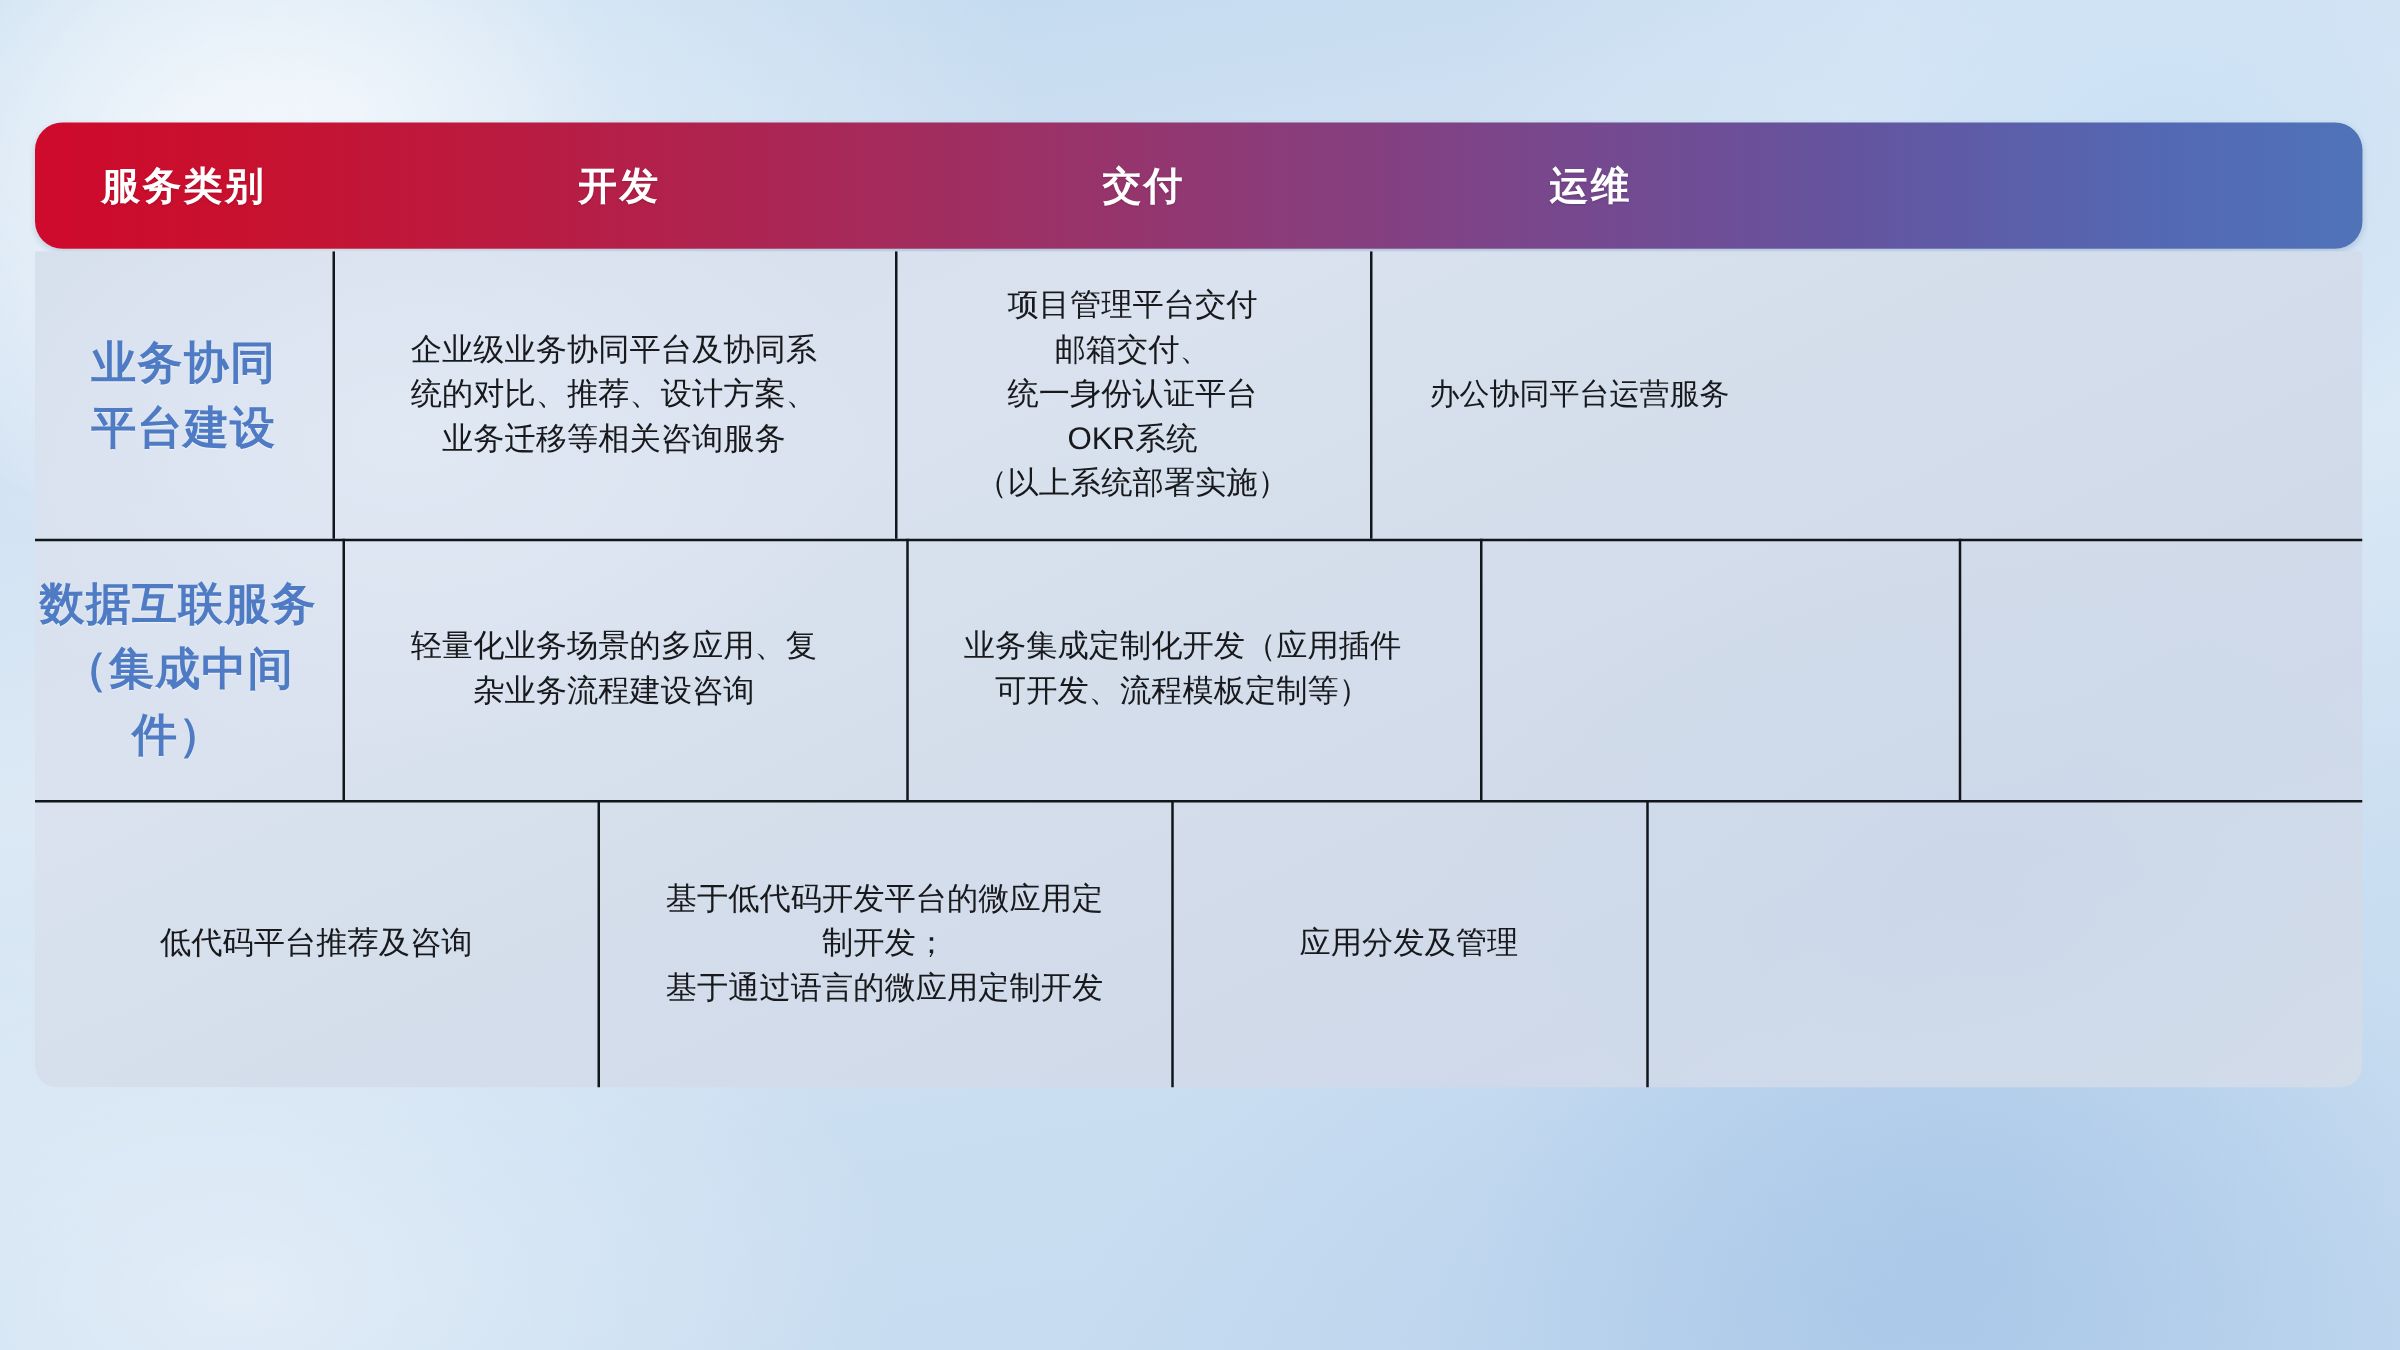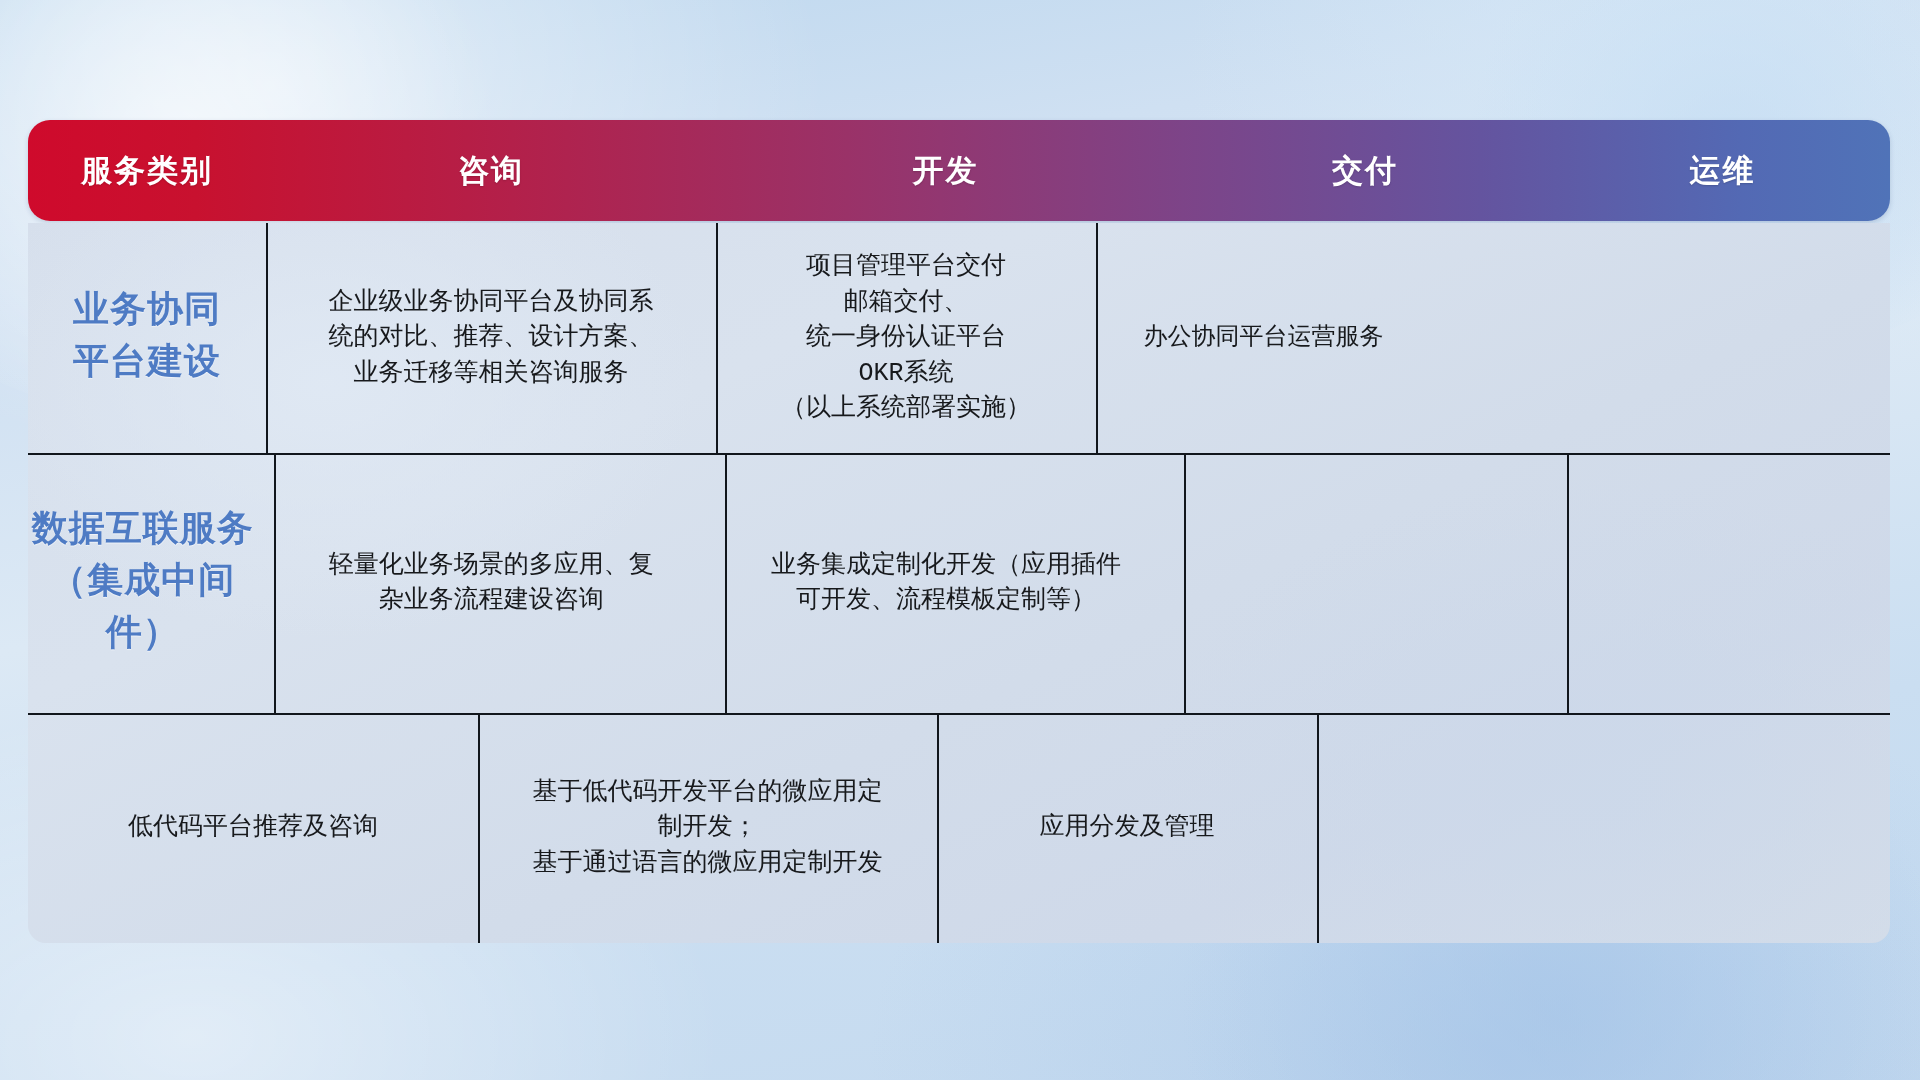--- a/index.html
+++ b/index.html
@@ -36,23 +36,22 @@
     background: radial-gradient(circle at 50% 50%, rgba(197,221,243,0.75), rgba(197,221,243,0) 70%);
   }
   .bg-glow-c {
     left: 58%; bottom: -240px; width: 900px; height: 620px;
     background: radial-gradient(circle at 50% 50%, rgba(163,195,231,0.6), rgba(163,195,231,0) 70%);
   }
 
   .table-wrap {
     position: absolute;
     left: 28px;
-    top: 120px;
+    top: 98px;
     width: 1862px;
-    font-family: Liberation Mono, monospace;
   }
 
   
   .table-header {
     display: flex;
     height: 101px;
     border-radius: 22px;
     background: linear-gradient(90deg,
         #cf0a2c 0%,
         #c8112f 9%,
@@ -96,21 +95,21 @@
   }
   .row + .row::before {
     content: "";
     position: absolute;
     left: 0; right: 0; top: 0;
     height: 2px;
     background: #11161c;
   }
 
   .row-1 { height: 230px; }
-  .row-2 { height: 260px; gap: 17px; }
+  .row-2 { height: 209px; gap: 17px; }
   .row-3 { height: 230px; }
 
   .cell {
     display: flex;
     align-items: center;
     justify-content: center;
     text-align: center;
     position: relative;
     padding: 6px 2px;
   }
@@ -158,23 +157,20 @@
 <div class="bg-glow-a"></div>
 <div class="bg-glow-b"></div>
 <div class="bg-glow-c"></div>
 
 <div class="table-wrap">
 
   <div class="table-header">
     <div class="hcell c1">
       <span>服务类别</span>
     </div>
-    <div class="hcell c2">
-      <span>咨询</span>
-    </div>
     <div class="hcell c3">
       <span>开发</span>
     </div>
     <div class="hcell c4">
       <span>交付</span>
     </div>
     <div class="hcell c5">
       <span>运维</span>
     </div>
   </div>

